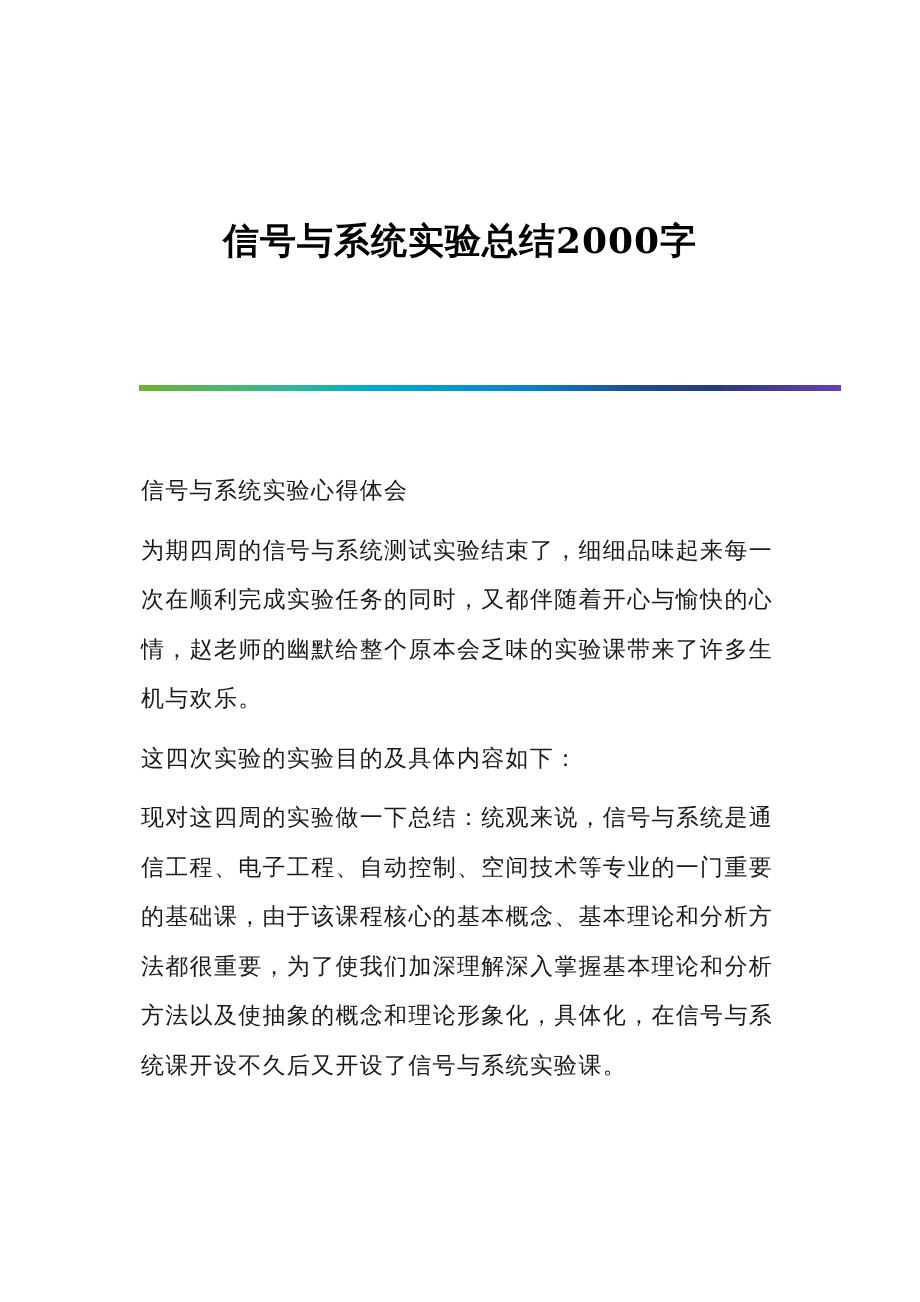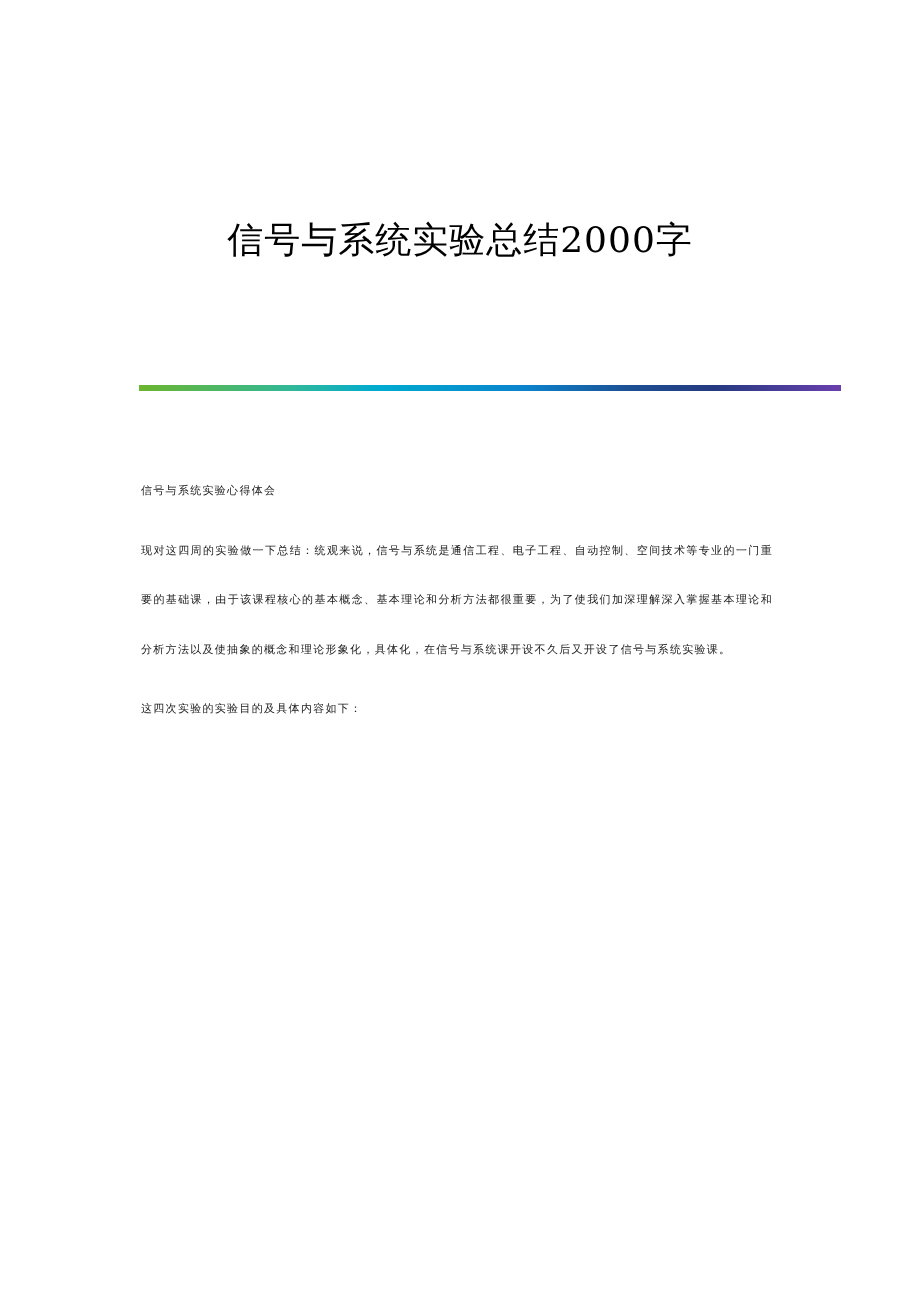--- a/index.html
+++ b/index.html
@@ -22,39 +22,39 @@
       height: 1302px;
       background: #ffffff;
     }
     .doc-title {
       position: absolute;
       left: 0;
       top: 214px;
       width: 920px;
       text-align: center;
       font-size: 36px;
-      font-weight: normal;
+      font-weight: bold;
       letter-spacing: 1px;
       line-height: 52px;
       color: #000000;
     }
     .divider-bar {
       position: absolute;
       left: 139px;
       top: 385px;
       width: 702px;
       height: 6px;
       background: linear-gradient(to right, #6cb52e 0%, #2fb89a 22%, #00abd0 34%, #0b83cc 55%, #1d4f93 70%, #253a80 82%, #6a3fae 100%);
     }
     .content {
       position: absolute;
       left: 141px;
       top: 466px;
       width: 632px;
-      font-size: 11px;
+      font-size: 23px;
       color: #1a1a1a;
     }
     .para {
       margin: 0 0 10px 0;
       line-height: 49.5px;
       letter-spacing: 1.3px;
       text-align: justify;
       text-justify: inter-ideograph;
     }
     .para.section-heading {
@@ -64,16 +64,17 @@
 </head>
 <body>
 
 <div class="page">
   <div class="doc-title">信号与系统实验总结2000字</div>
 
   <div class="divider-bar"></div>
 
   <div class="content">
     <p class="para section-heading">信号与系统实验心得体会</p>
+    <p class="para">为期四周的信号与系统测试实验结束了，细细品味起来每一次在顺利完成实验任务的同时，又都伴随着开心与愉快的心情，赵老师的幽默给整个原本会乏味的实验课带来了许多生机与欢乐。</p>
+    <p class="para">这四次实验的实验目的及具体内容如下：</p>
     <p class="para">现对这四周的实验做一下总结：统观来说，信号与系统是通信工程、电子工程、自动控制、空间技术等专业的一门重要的基础课，由于该课程核心的基本概念、基本理论和分析方法都很重要，为了使我们加深理解深入掌握基本理论和分析方法以及使抽象的概念和理论形象化，具体化，在信号与系统课开设不久后又开设了信号与系统实验课。</p>
-    <p class="para">这四次实验的实验目的及具体内容如下：</p>
   </div>
 </div>
 
 </body></html>

